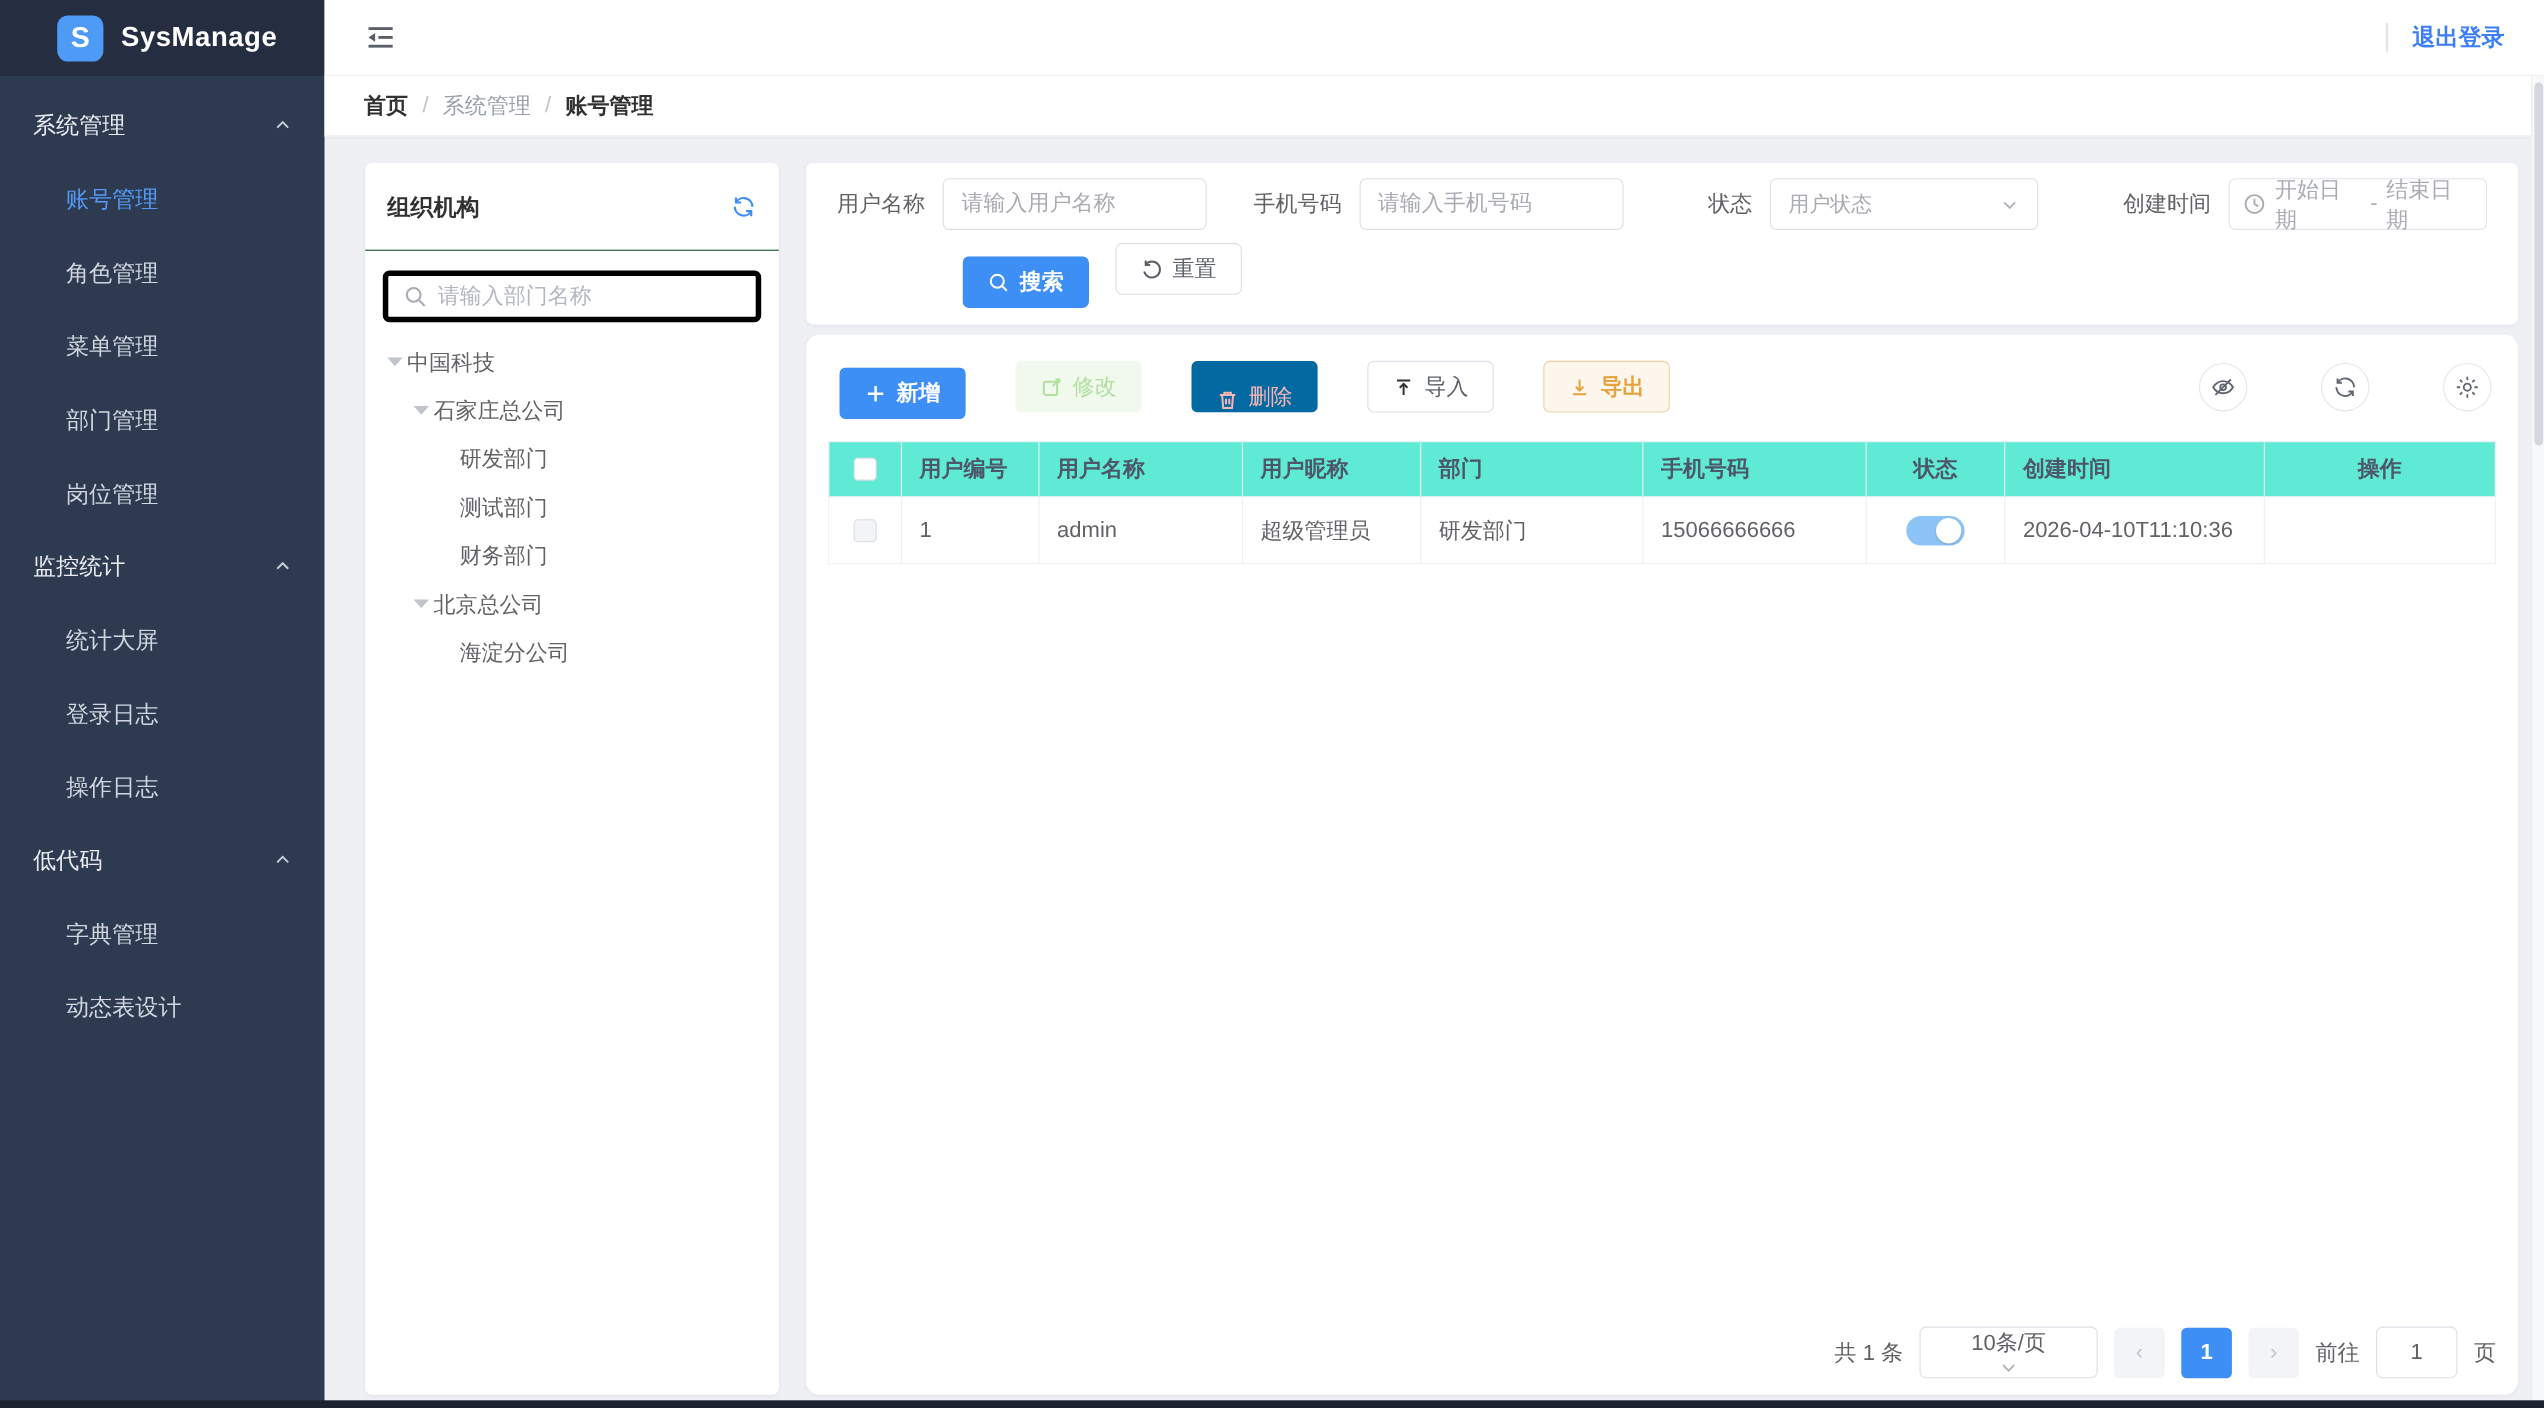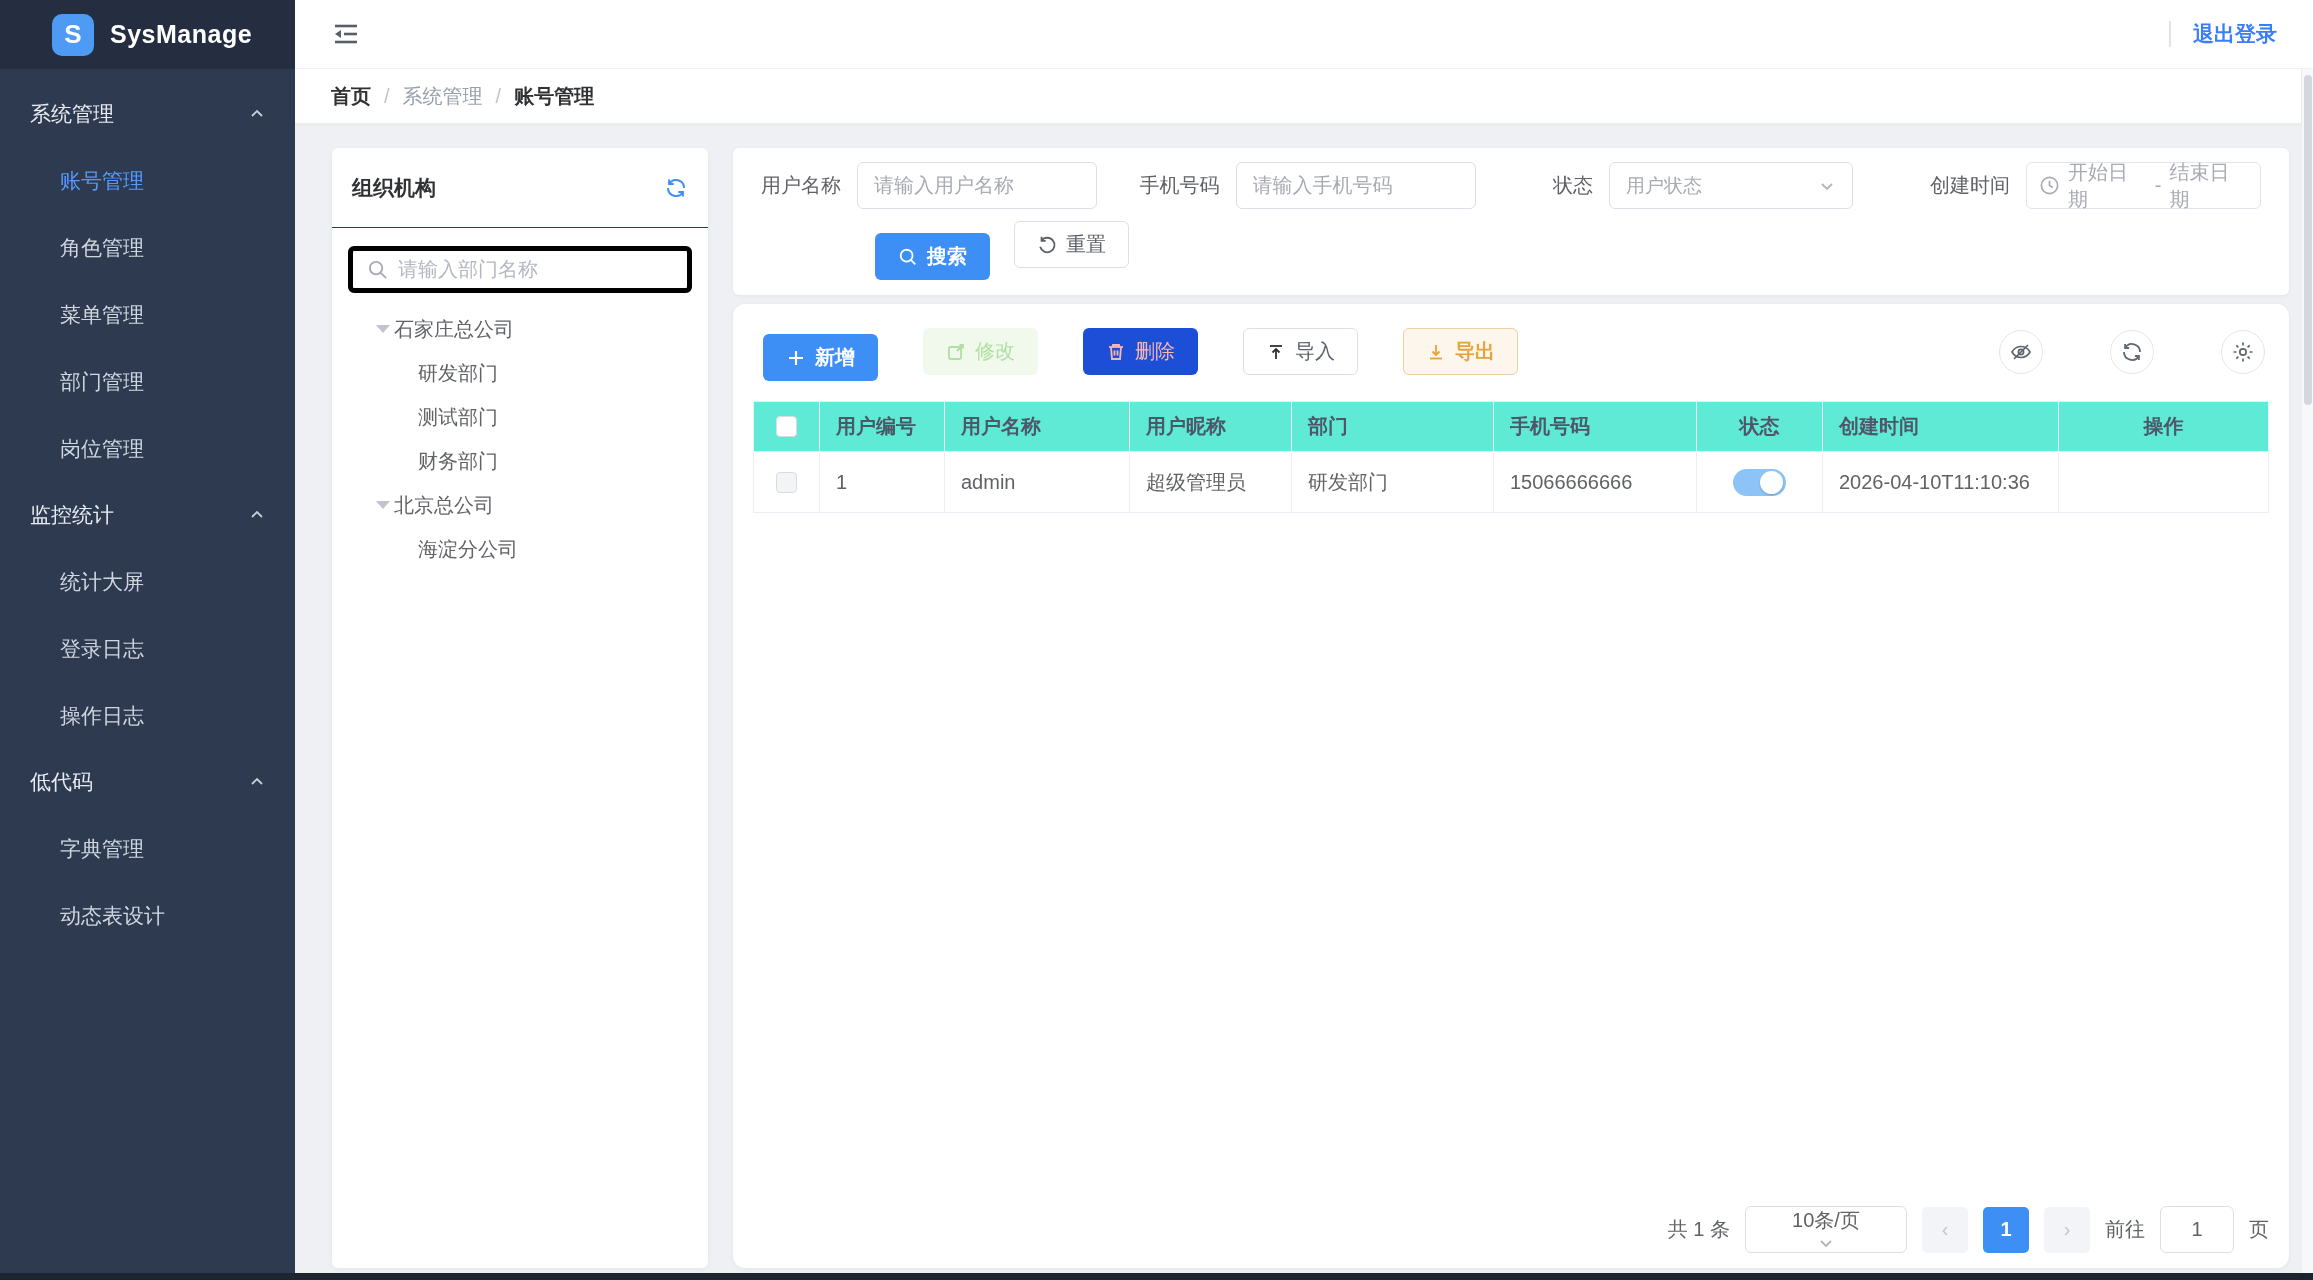--- a/index.html
+++ b/index.html
@@ -74,21 +74,21 @@
     gap:9px; font-size:20px; padding:0 22px; cursor:pointer; border:1px solid transparent; white-space:nowrap; }
   .btn svg { flex-shrink:0; }
   .btn-primary { background:#3d8ff6; color:#fff; font-weight:bold;margin-top:12px; }
   .btn-plain { background:#fff; color:#5b6068; border-color:#dcdfe6; }
 
   
   .table-card { flex:1; background:#fff; border-radius:12px; box-shadow:0 1px 4px rgba(0,0,0,.05);
     padding:10px 20px 15px 20px; display:flex; flex-direction:column; position:relative; min-height:0; }
   .toolbar { display:flex; align-items:center; gap:45px; margin:8px 4px 20px 10px; }
   .btn-success-disabled { background:#f0f9eb; color:#b0dfa1; }
-  .btn-danger-disabled { background:#1d4ed8; color:#f9b6b6; }
+  .btn-danger-disabled { background:#0369a1; color:#f9b6b6;align-items:flex-end; }
   .btn-export { background:#fdf6ec; color:#e6a23c; border-color:#f0cfa0; font-weight:bold; }
   .toolbar .grow { flex:1; }
   .circle-btn { width:44px; height:44px; border-radius:50%; border:1px solid #e3e6eb; background:#fff;
     display:flex; align-items:center; justify-content:center; color:#5f6672; cursor:pointer; margin-left:22px; }
 
   .table { border:1px solid #ebeef5; border-bottom:none; }
   .thead { display:flex; background:#5eead4; }
   .tr { display:flex; background:#fff; }
   .th, .td { display:flex; align-items:center; padding:0 16px; font-size:20px; border-right:1px solid #ebeef5; min-width:0; }
   .th:last-child, .td:last-child { border-right:none; }
@@ -216,20 +216,24 @@
         <div class="org-search">
           <span class="icon-sm">
             <svg viewBox="0 0 22 22" fill="none" stroke="currentColor" stroke-width="2">
                 <circle cx="9.5" cy="9.5" r="6.5"></circle>
                 <path d="M14.5 14.5L20 20"></path>
               </svg>
           </span>
           <input placeholder="请输入部门名称" style="">
         </div>
         <div class="tree">
+          <div class="tree-row lv0">
+            <span class="caret"></span>
+            <span>中国科技</span>
+          </div>
           <div class="tree-row lv1">
             <span class="caret"></span>
             <span>石家庄总公司</span>
           </div>
           <div class="tree-row lv2">
             <span class="caret-spacer"></span>
             <span>研发部门</span>
           </div>
           <div class="tree-row lv2">
             <span class="caret-spacer"></span>

